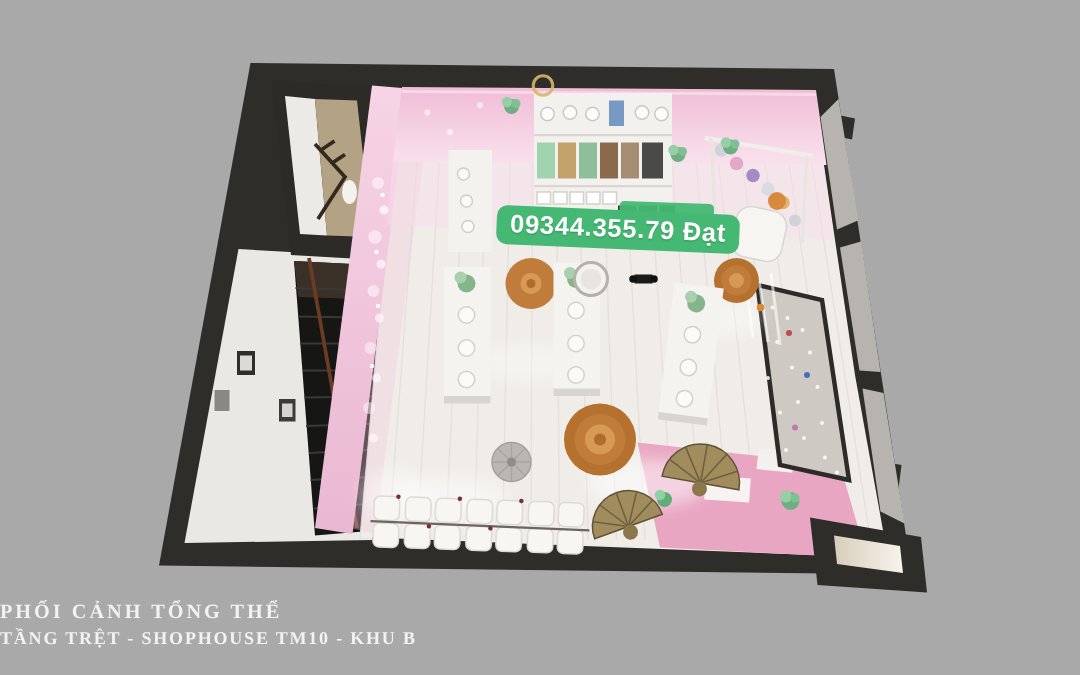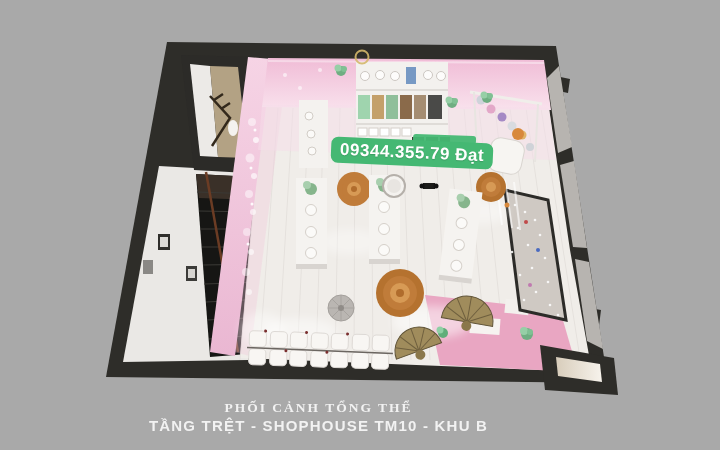--- a/index.html
+++ b/index.html
@@ -14,28 +14,28 @@
     background:#45b873;border-radius:3px;transform:rotate(2deg);opacity:.95;
   }
   .watermark{
     position:absolute;left:331px;top:140px;
     background:#45b873;color:#fff;
     font-weight:bold;font-size:17px;line-height:26px;
     padding:0 9px;border-radius:7px;
     transform:rotate(2.5deg);letter-spacing:.5px;
     white-space:nowrap;text-shadow:0 1px 1px rgba(0,0,0,.15);
   }
-  .caption{position:absolute;left:0;top:400px;width:637px;text-align:center;color:#f2f2f2;}
+  .caption{position:absolute;left:0;top:400px;width:637px;color:#f2f2f2;}
   .caption-title{
     font-family:"Liberation Serif", serif;font-weight:bold;
     font-size:13.5px;letter-spacing:2px;line-height:15px;
   }
   .caption-subtitle{
-    font-family:Liberation Sans, sans-serif;font-weight:bold;
-    font-size:15px;letter-spacing:1.2px;line-height:15px;margin-top:3px;
+    font-family:Liberation Serif, serif;font-weight:bold;
+    font-size:12px;letter-spacing:1.2px;line-height:15px;margin-top:3px;
   }
 </style>
 </head>
 <body>
 
 <div class="stage">
 
   <svg class="scene-svg" width="720" height="450" viewBox="0 0 720 450">
     <defs>
       <linearGradient id="pinkWallG" x1="0" y1="0" x2="0" y2="1">

